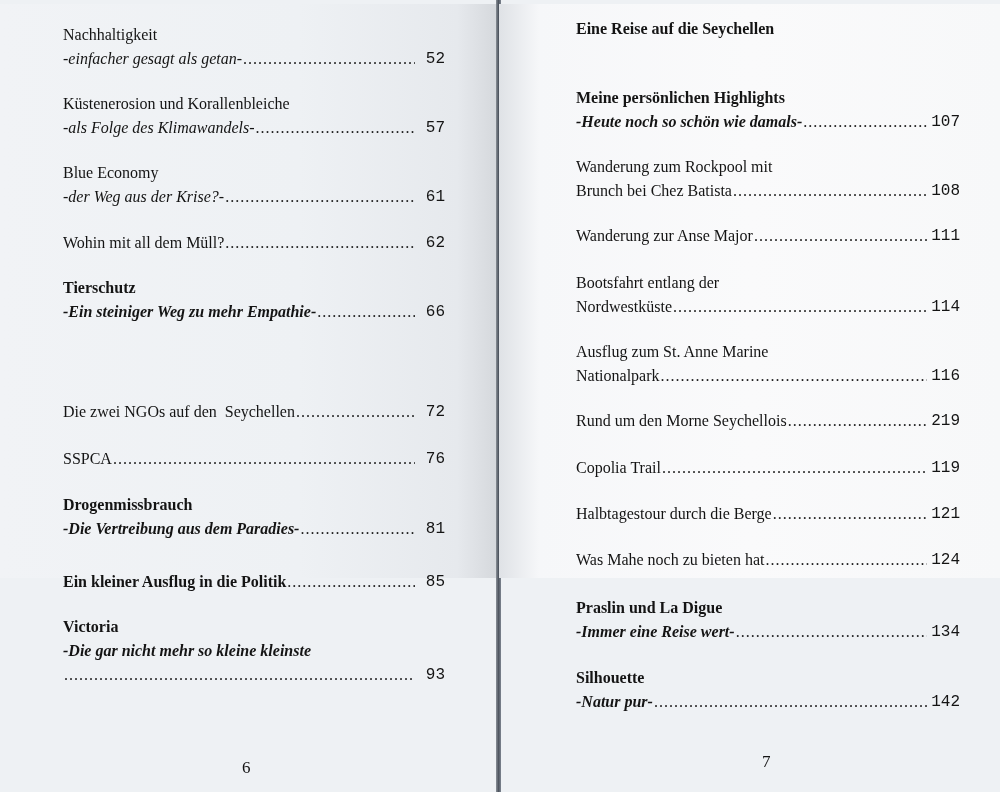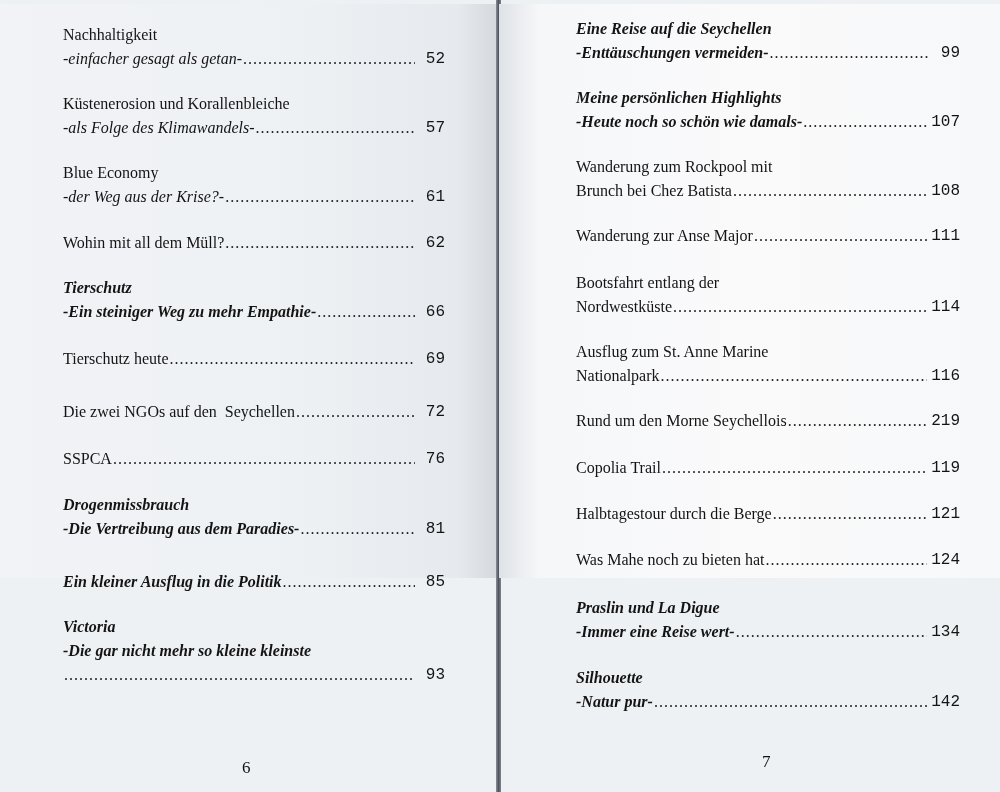--- a/index.html
+++ b/index.html
@@ -9,21 +9,21 @@
   .page-left { left:0; width:497px; background:linear-gradient(90deg,#f1f3f6 0%,#eef1f4 60%,#e6e9ed 92%,#d5d8dc 100%); }
   .page-right { left:499px; width:501px; background:linear-gradient(90deg,#dfe2e6 0%,#f6f7f9 8%,#fafafb 50%,#f7f8f9 100%); }
   .gutter { position:absolute; left:496px; top:0; width:5px; height:792px;
             background:linear-gradient(90deg,#8a9098,#4f5660 50%,#7d8590); }
   .entry { position:absolute; font-size:16px; line-height:24px; }
   .line { display:flex; align-items:flex-end; white-space:nowrap; }
   .line .txt { flex:0 0 auto; }
   .dots { flex:1 1 auto; overflow:hidden; margin:0 4px 0 1px; letter-spacing:1px; color:#222; }
   .dots::before { content:"................................................................................................................................................"; }
   .pg { flex:0 0 auto; min-width:26px; text-align:right;font-family:Liberation Mono, monospace; }
-  .bold { font-weight:bold;font-style:italic; }
+  .bold { font-weight:bold; }
   .ital { font-style:italic; }
   .bi { font-weight:bold; font-style:italic; }
   .pnum { position:absolute; font-size:17px; }
   .left .entry { left:63px; width:382px; }
   .right .entry { left:576px; width:384px; }
 </style>
 </head>
 <body>
 
 <div class="page page-left left">
@@ -59,27 +59,20 @@
       </div>
   </div>
   <div class="entry" style="top:272px">
     <div class="bold">Tierschutz</div>
     <div class="line">
         <span class="txt bi">-Ein steiniger Weg zu mehr Empathie-</span>
         <span class="dots"></span>
         <span class="pg">66</span>
       </div>
   </div>
-  <div class="entry" style="top:343px">
-    <div class="line">
-        <span class="txt">Tierschutz heute</span>
-        <span class="dots"></span>
-        <span class="pg">69</span>
-      </div>
-  </div>
   <div class="entry" style="top:396px">
     <div class="line">
         <span class="txt" style="white-space:pre">Die zwei NGOs auf den  Seychellen</span>
         <span class="dots"></span>
         <span class="pg">72</span>
       </div>
   </div>
   <div class="entry" style="top:443px">
     <div class="line">
         <span class="txt">SSPCA</span>
@@ -112,25 +105,20 @@
   </div>
   <div class="pnum" style="left:242px; top:754px">6</div>
 </div>
 
 <div class="gutter"></div>
 
 <div class="page page-right"></div>
 <div class="right">
   <div class="entry" style="top:17px">
     <div class="bold">Eine Reise auf die Seychellen</div>
-    <div class="line">
-        <span class="txt bi">-Enttäuschungen vermeiden-</span>
-        <span class="dots"></span>
-        <span class="pg">99</span>
-      </div>
   </div>
   <div class="entry" style="top:86px">
     <div class="bold">Meine persönlichen Highlights</div>
     <div class="line">
         <span class="txt bi">-Heute noch so schön wie damals-</span>
         <span class="dots"></span>
         <span class="pg">107</span>
       </div>
   </div>
   <div class="entry" style="top:155px">

